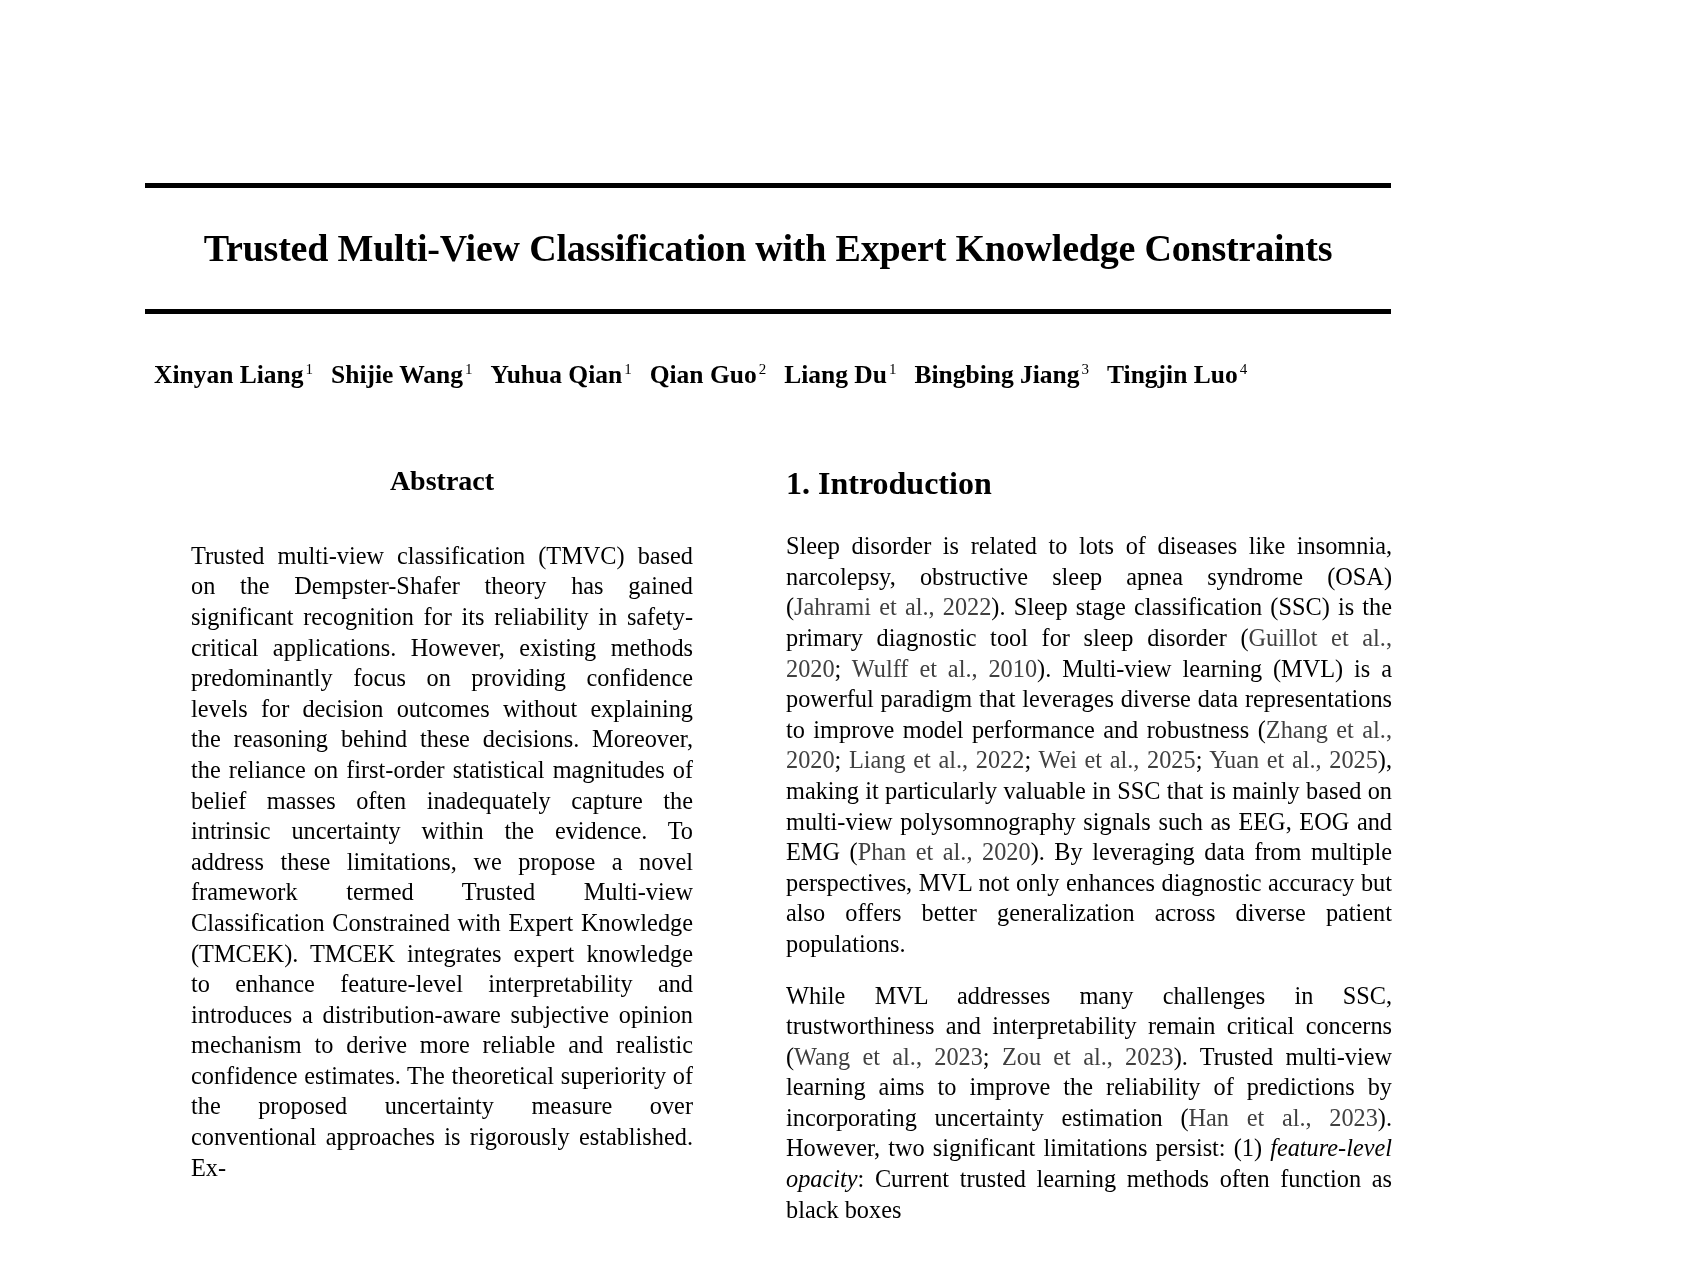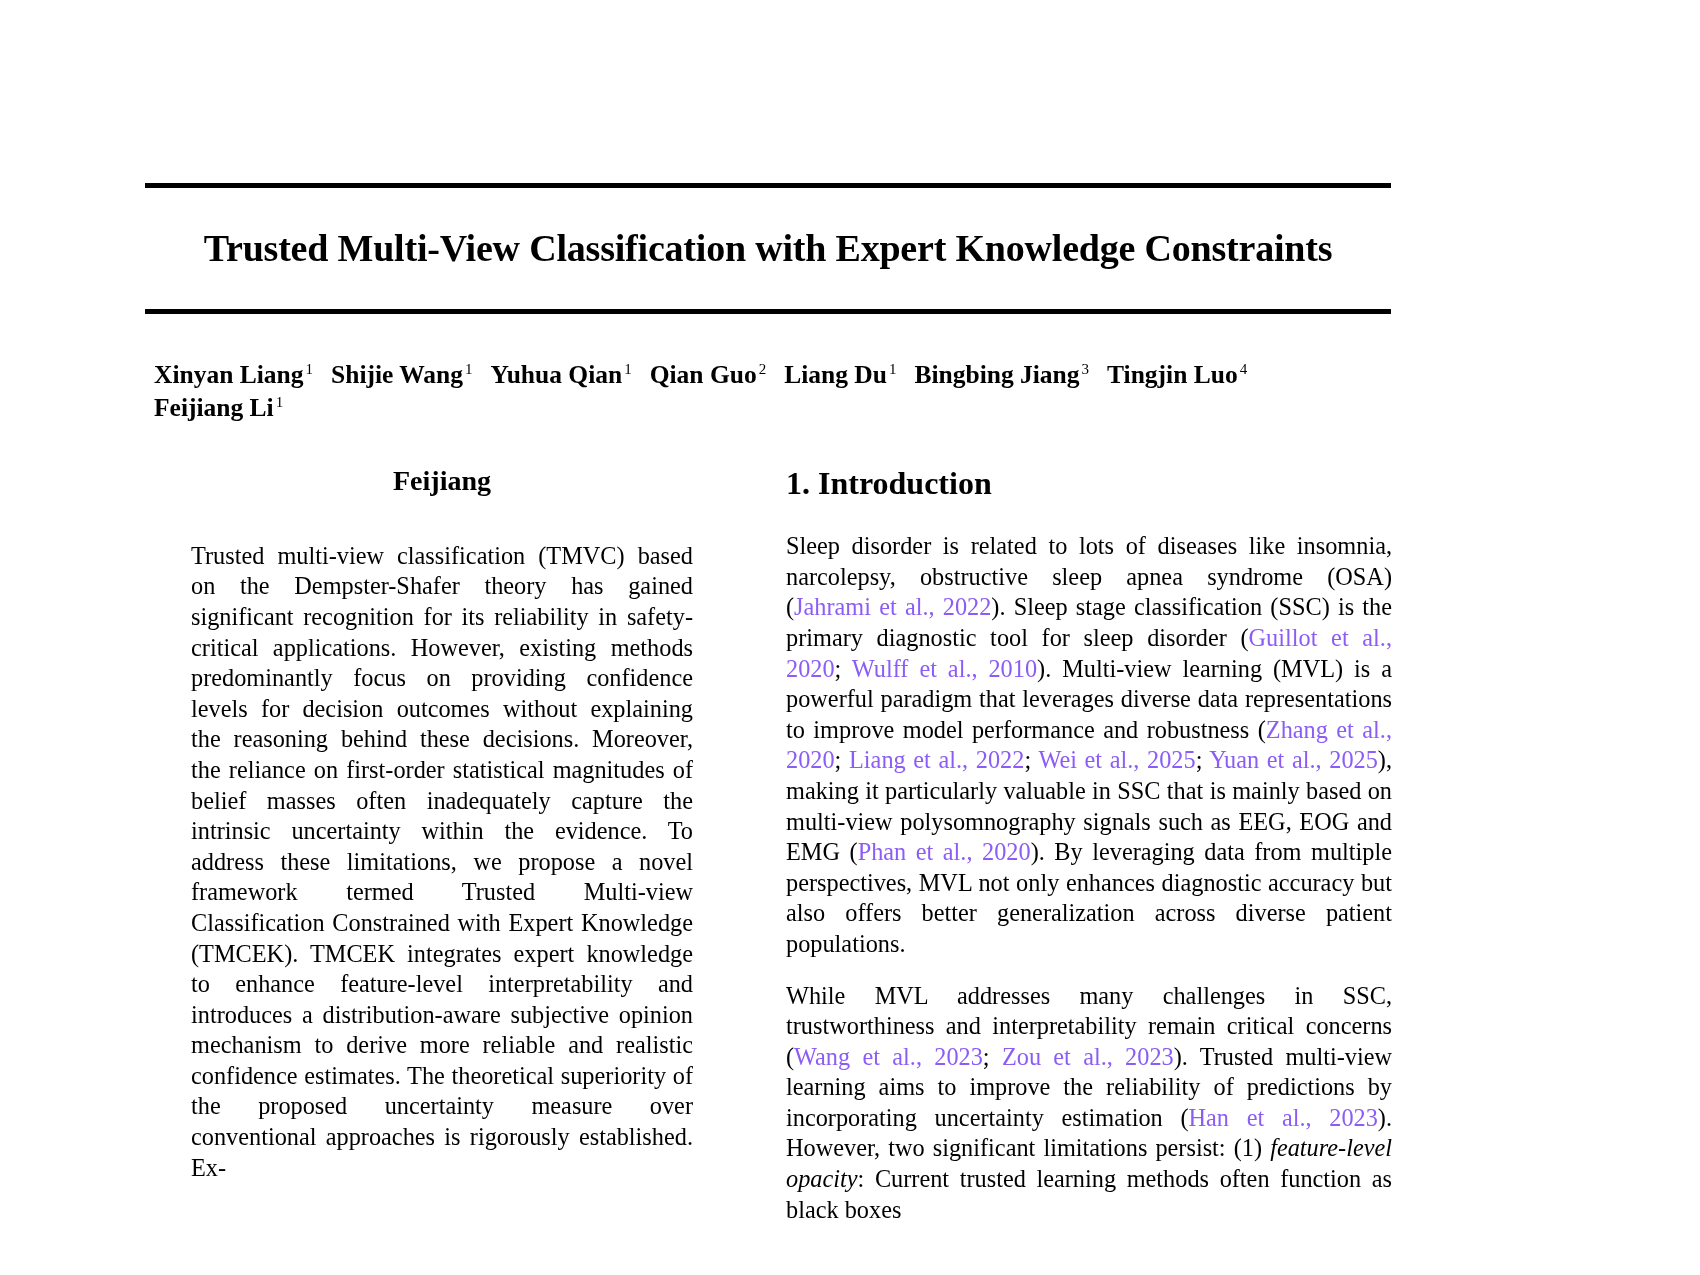--- a/index.html
+++ b/index.html
@@ -109,43 +109,42 @@
   p.body {
     margin: 0 0 21px 0;
     font-size: 24.3px;
     line-height: 30.6px;
     text-align: justify;
     text-justify: inter-word;
     hyphens: none;
   }
   p.body:last-child { margin-bottom: 0; }
 
-  .cite { color: #8b5cf6; }
+  .cite { color: #404040; }
   .ital { font-style: italic; }
 </style>
 </head>
 <body>
 
 <div class="page">
 
   <div class="header-block">
     <div class="rule-top"></div>
     <div class="title">Trusted Multi-View Classification with Expert Knowledge Constraints</div>
     <div class="rule-bottom"></div>
   </div>
 
   <div class="authors" id="author-list">
       <div><span class="author">Xinyan Liang<sup>1</sup></span><span class="author">Shijie Wang<sup>1</sup></span><span class="author">Yuhua Qian<sup>1</sup></span><span class="author">Qian Guo<sup>2</sup></span><span class="author">Liang Du<sup>1</sup></span><span class="author">Bingbing Jiang<sup>3</sup></span><span class="author">Tingjin Luo<sup>4</sup></span></div>
-      <div><span class="author">Feijiang Li<sup>1</sup></span></div>
     </div>
 
   <div class="columns">
 
     <div class="col col-left">
-      <div class="abstract-heading">Feijiang</div>
+      <div class="abstract-heading">Abstract</div>
       <p class="body">Trusted multi-view classification (TMVC) based on the Dempster-Shafer theory has gained significant recognition for its reliability in safety-critical applications. However, existing methods predominantly focus on providing confidence levels for decision outcomes without explaining the reasoning behind these decisions. Moreover, the reliance on first-order statistical magnitudes of belief masses often inadequately capture the intrinsic uncertainty within the evidence. To address these limitations, we propose a novel framework termed Trusted Multi-view Classification Constrained with Expert Knowledge (TMCEK). TMCEK integrates expert knowledge to enhance feature-level interpretability and introduces a distribution-aware subjective opinion mechanism to derive more reliable and realistic confidence estimates. The theoretical superiority of the proposed uncertainty measure over conventional approaches is rigorously established. Ex-</p>
     </div>
 
     <div class="col col-right">
       <div class="section-heading">1. Introduction</div>
       <div id="intro-body">
           <p class="body">Sleep disorder is related to lots of diseases like insomnia, narcolepsy, obstructive sleep apnea syndrome (OSA) (<span class="cite">Jahrami et al., 2022</span>). Sleep stage classification (SSC) is the primary diagnostic tool for sleep disorder (<span class="cite">Guillot et al., 2020</span>; <span class="cite">Wulff et al., 2010</span>). Multi-view learning (MVL) is a powerful paradigm that leverages diverse data representations to improve model performance and robustness (<span class="cite">Zhang et al., 2020</span>; <span class="cite">Liang et al., 2022</span>; <span class="cite">Wei et al., 2025</span>; <span class="cite">Yuan et al., 2025</span>), making it particularly valuable in SSC that is mainly based on multi-view polysomnography signals such as EEG, EOG and EMG (<span class="cite">Phan et al., 2020</span>). By leveraging data from multiple perspectives, MVL not only enhances diagnostic accuracy but also offers better generalization across diverse patient populations.</p>
           <p class="body">While MVL addresses many challenges in SSC, trustworthiness and interpretability remain critical concerns (<span class="cite">Wang et al., 2023</span>; <span class="cite">Zou et al., 2023</span>). Trusted multi-view learning aims to improve the reliability of predictions by incorporating uncertainty estimation (<span class="cite">Han et al., 2023</span>). However, two significant limitations persist: (1) <span class="ital">feature-level opacity</span>: Current trusted learning methods often function as black boxes</p>
         </div>
     </div>

